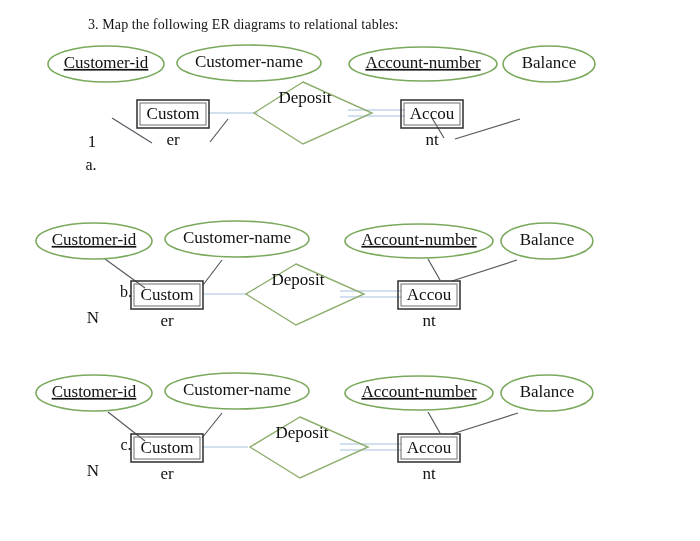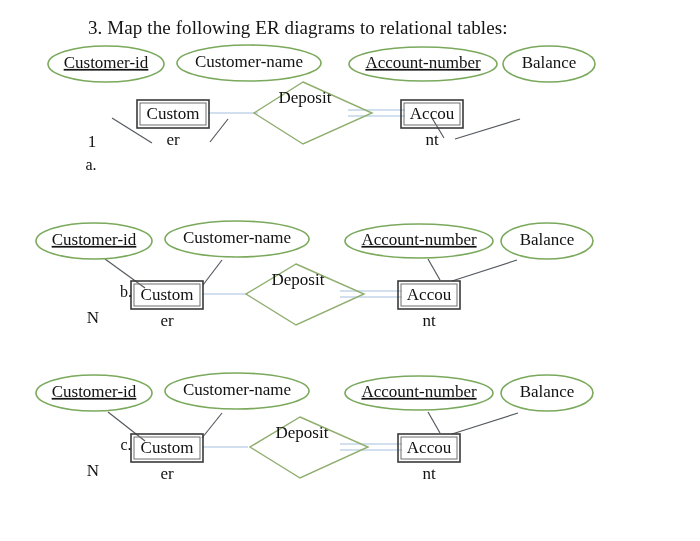--- a/index.html
+++ b/index.html
@@ -13,21 +13,21 @@
     position: relative;
     overflow: hidden;
     font-family: "Liberation Serif", serif;
     color: #111111;
   }
 
   #page-title {
     position: absolute;
     left: 88px;
     top: 17px;
-    font-size: 19px;
+    font-size: 14px;
     font-family: "Liberation Serif", serif;
     color: #141414;
     white-space: nowrap;
     letter-spacing: 0.1px;
   }
 
   .er-diagram {
     position: absolute;
     left: 0;
     width: 700px;

